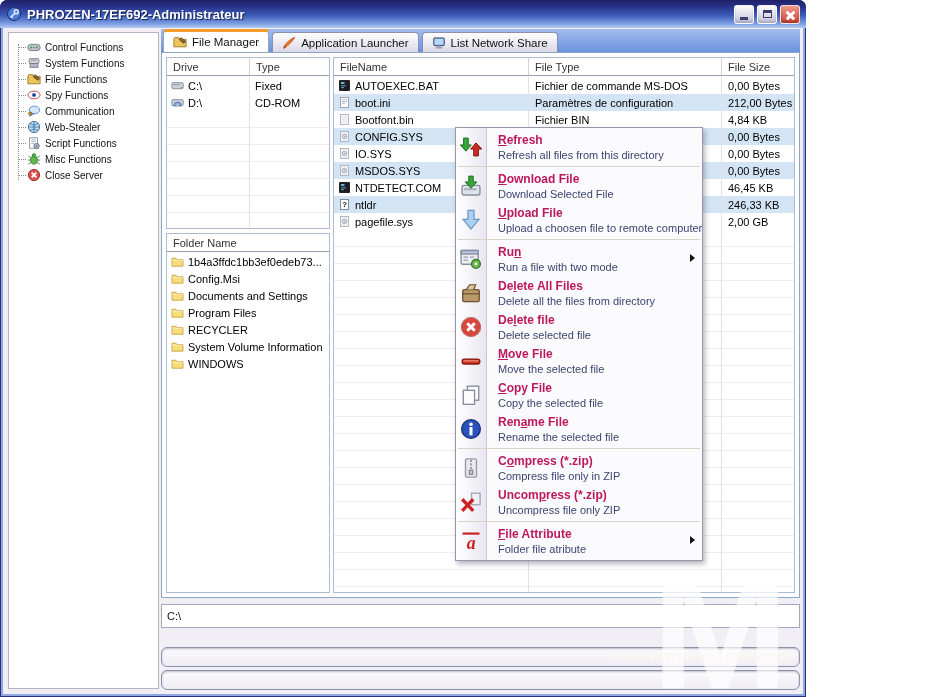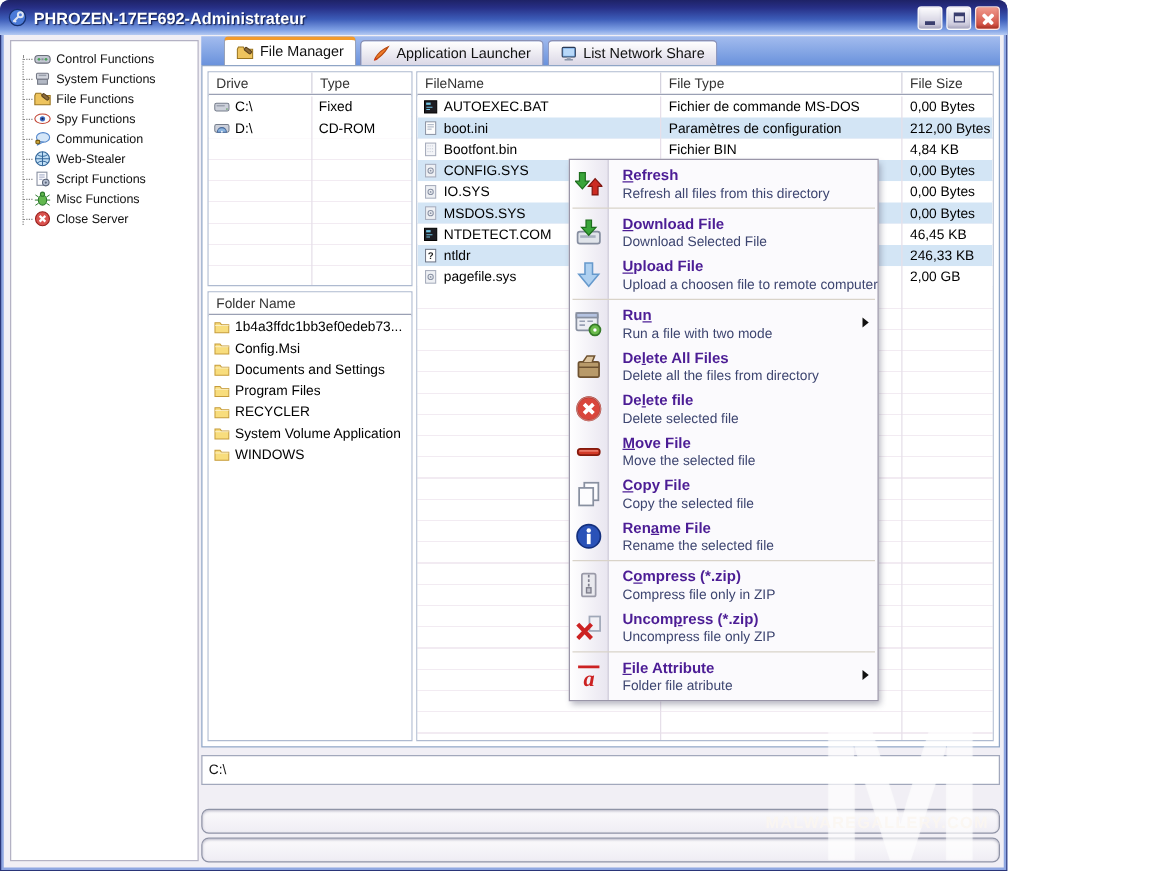--- a/index.html
+++ b/index.html
@@ -30,21 +30,21 @@
   
   .sidebar{position:absolute;left:5px;top:4px;width:151px;bottom:5px;background:#fff;border:1px solid #b4b2c4;}
   .tree{position:relative;padding:6px 0 0 18px;}
   .tree-vline{position:absolute;left:9px;top:11px;height:136px;width:0;border-left:1px dotted #8a8a8a;}
   .tree-item{position:relative;height:16px;display:flex;align-items:center;gap:4px;font-size:10px;color:#111;cursor:default;}
   .tree-item::before{content:"";position:absolute;left:-9px;top:8px;width:8px;border-top:1px dotted #8a8a8a;}
   .icon{display:inline-flex;flex:none;align-items:center;justify-content:center;}
 
   
   .tabstrip{position:absolute;left:158px;top:1px;right:3px;height:23px;
-    background:linear-gradient(180deg,#a3bcee,#6a92dc);display:flex;align-items:flex-end;padding-left:18px;}
+    background:linear-gradient(180deg,#a3bcee,#6a92dc);display:flex;align-items:flex-end;padding-left:2px;}
   .tab{height:20px;display:flex;align-items:center;gap:5px;padding:0 9px;font-size:11.5px;color:#111;
     background:linear-gradient(180deg,#ffffff,#dbd8e6);border:1px solid #8a90b4;border-bottom:none;
     border-radius:4px 4px 0 0;margin-right:3px;position:relative;z-index:2;cursor:default;}
   .tab.active{height:23px;background:#fff;border-color:#98a2b8;border-top:3px solid #f49b2a;z-index:6;}
 
   
   .tabpage{position:absolute;left:158px;top:24px;right:3px;height:546px;background:#fff;border:1px solid #8fa5c6;z-index:4;}
 
   .panel{position:absolute;border:1px solid #aebad0;background:#fff;}
   .drive-table{left:4px;top:4px;width:164px;height:172px;}
@@ -70,21 +70,21 @@
   .c-size{flex:1;padding-left:7px;}
   .c-folder{padding-left:4px;}
 
   
   .menu{position:absolute;left:455px;top:127px;width:248px;z-index:100;background:#fbfafd;
     border:1px solid #9a96a8;box-shadow:2px 3px 5px rgba(70,70,95,.4);padding:2px 0;}
   .menu-gutter{position:absolute;left:0;top:0;bottom:0;width:31px;
     background:linear-gradient(90deg,#ffffff,#e9e6f0);border-right:1px solid #c9c5d5;}
   .menu-item{position:relative;height:34px;padding:2px 8px 0 42px;cursor:default;}
   .mi-icon{position:absolute;left:4px;top:6px;width:22px;height:22px;display:flex;align-items:center;justify-content:center;}
-  .mi-title{font-size:12px;font-weight:bold;color:#4c1d95;line-height:16px;white-space:nowrap;}
+  .mi-title{font-size:12px;font-weight:bold;color:#be185d;line-height:16px;white-space:nowrap;}
   .mi-title .hk{text-decoration:underline;}
   .mi-desc{font-size:11px;color:#3d4570;line-height:14px;white-space:nowrap;}
   .menu-sep{height:1px;background:#d9d3c9;margin:2px 2px;position:relative;z-index:2;}
   .mi-arrow{position:absolute;right:7px;top:12px;width:0;height:0;
     border-left:5px solid #111;border-top:4px solid transparent;border-bottom:4px solid transparent;}
 
   
   .pathbar{position:absolute;left:158px;top:576px;right:3px;height:24px;background:#fff;
     border:1px solid #a2a8bc;font-size:11px;line-height:22px;padding-left:5px;color:#111;}
   .hbar{position:absolute;left:158px;right:3px;height:20px;border:1px solid #8f93a6;border-radius:6px;
@@ -356,21 +356,21 @@
               </div>
             </div>
             <div class="row">
               <div class="cell c-folder">
                 <span class="icon">
                   <svg width="13" height="13" viewBox="0 0 16 16" xmlns="http://www.w3.org/2000/svg">
                     <path d="M1.2 4 h5 l1.4 1.8 h7.2 V13.8 H1.2 z" fill="#f8dd7d" stroke="#c69c3a"></path>
                     <path d="M1.2 6.6 H14.8" stroke="#ffffff" stroke-width="0.8" opacity="0.7"></path>
                   </svg>
                 </span>
-                <span>System Volume Application</span>
+                <span>System Volume Information</span>
               </div>
             </div>
             <div class="row">
               <div class="cell c-folder">
                 <span class="icon">
                   <svg width="13" height="13" viewBox="0 0 16 16" xmlns="http://www.w3.org/2000/svg">
                     <path d="M1.2 4 h5 l1.4 1.8 h7.2 V13.8 H1.2 z" fill="#f8dd7d" stroke="#c69c3a"></path>
                     <path d="M1.2 6.6 H14.8" stroke="#ffffff" stroke-width="0.8" opacity="0.7"></path>
                   </svg>
                 </span>

